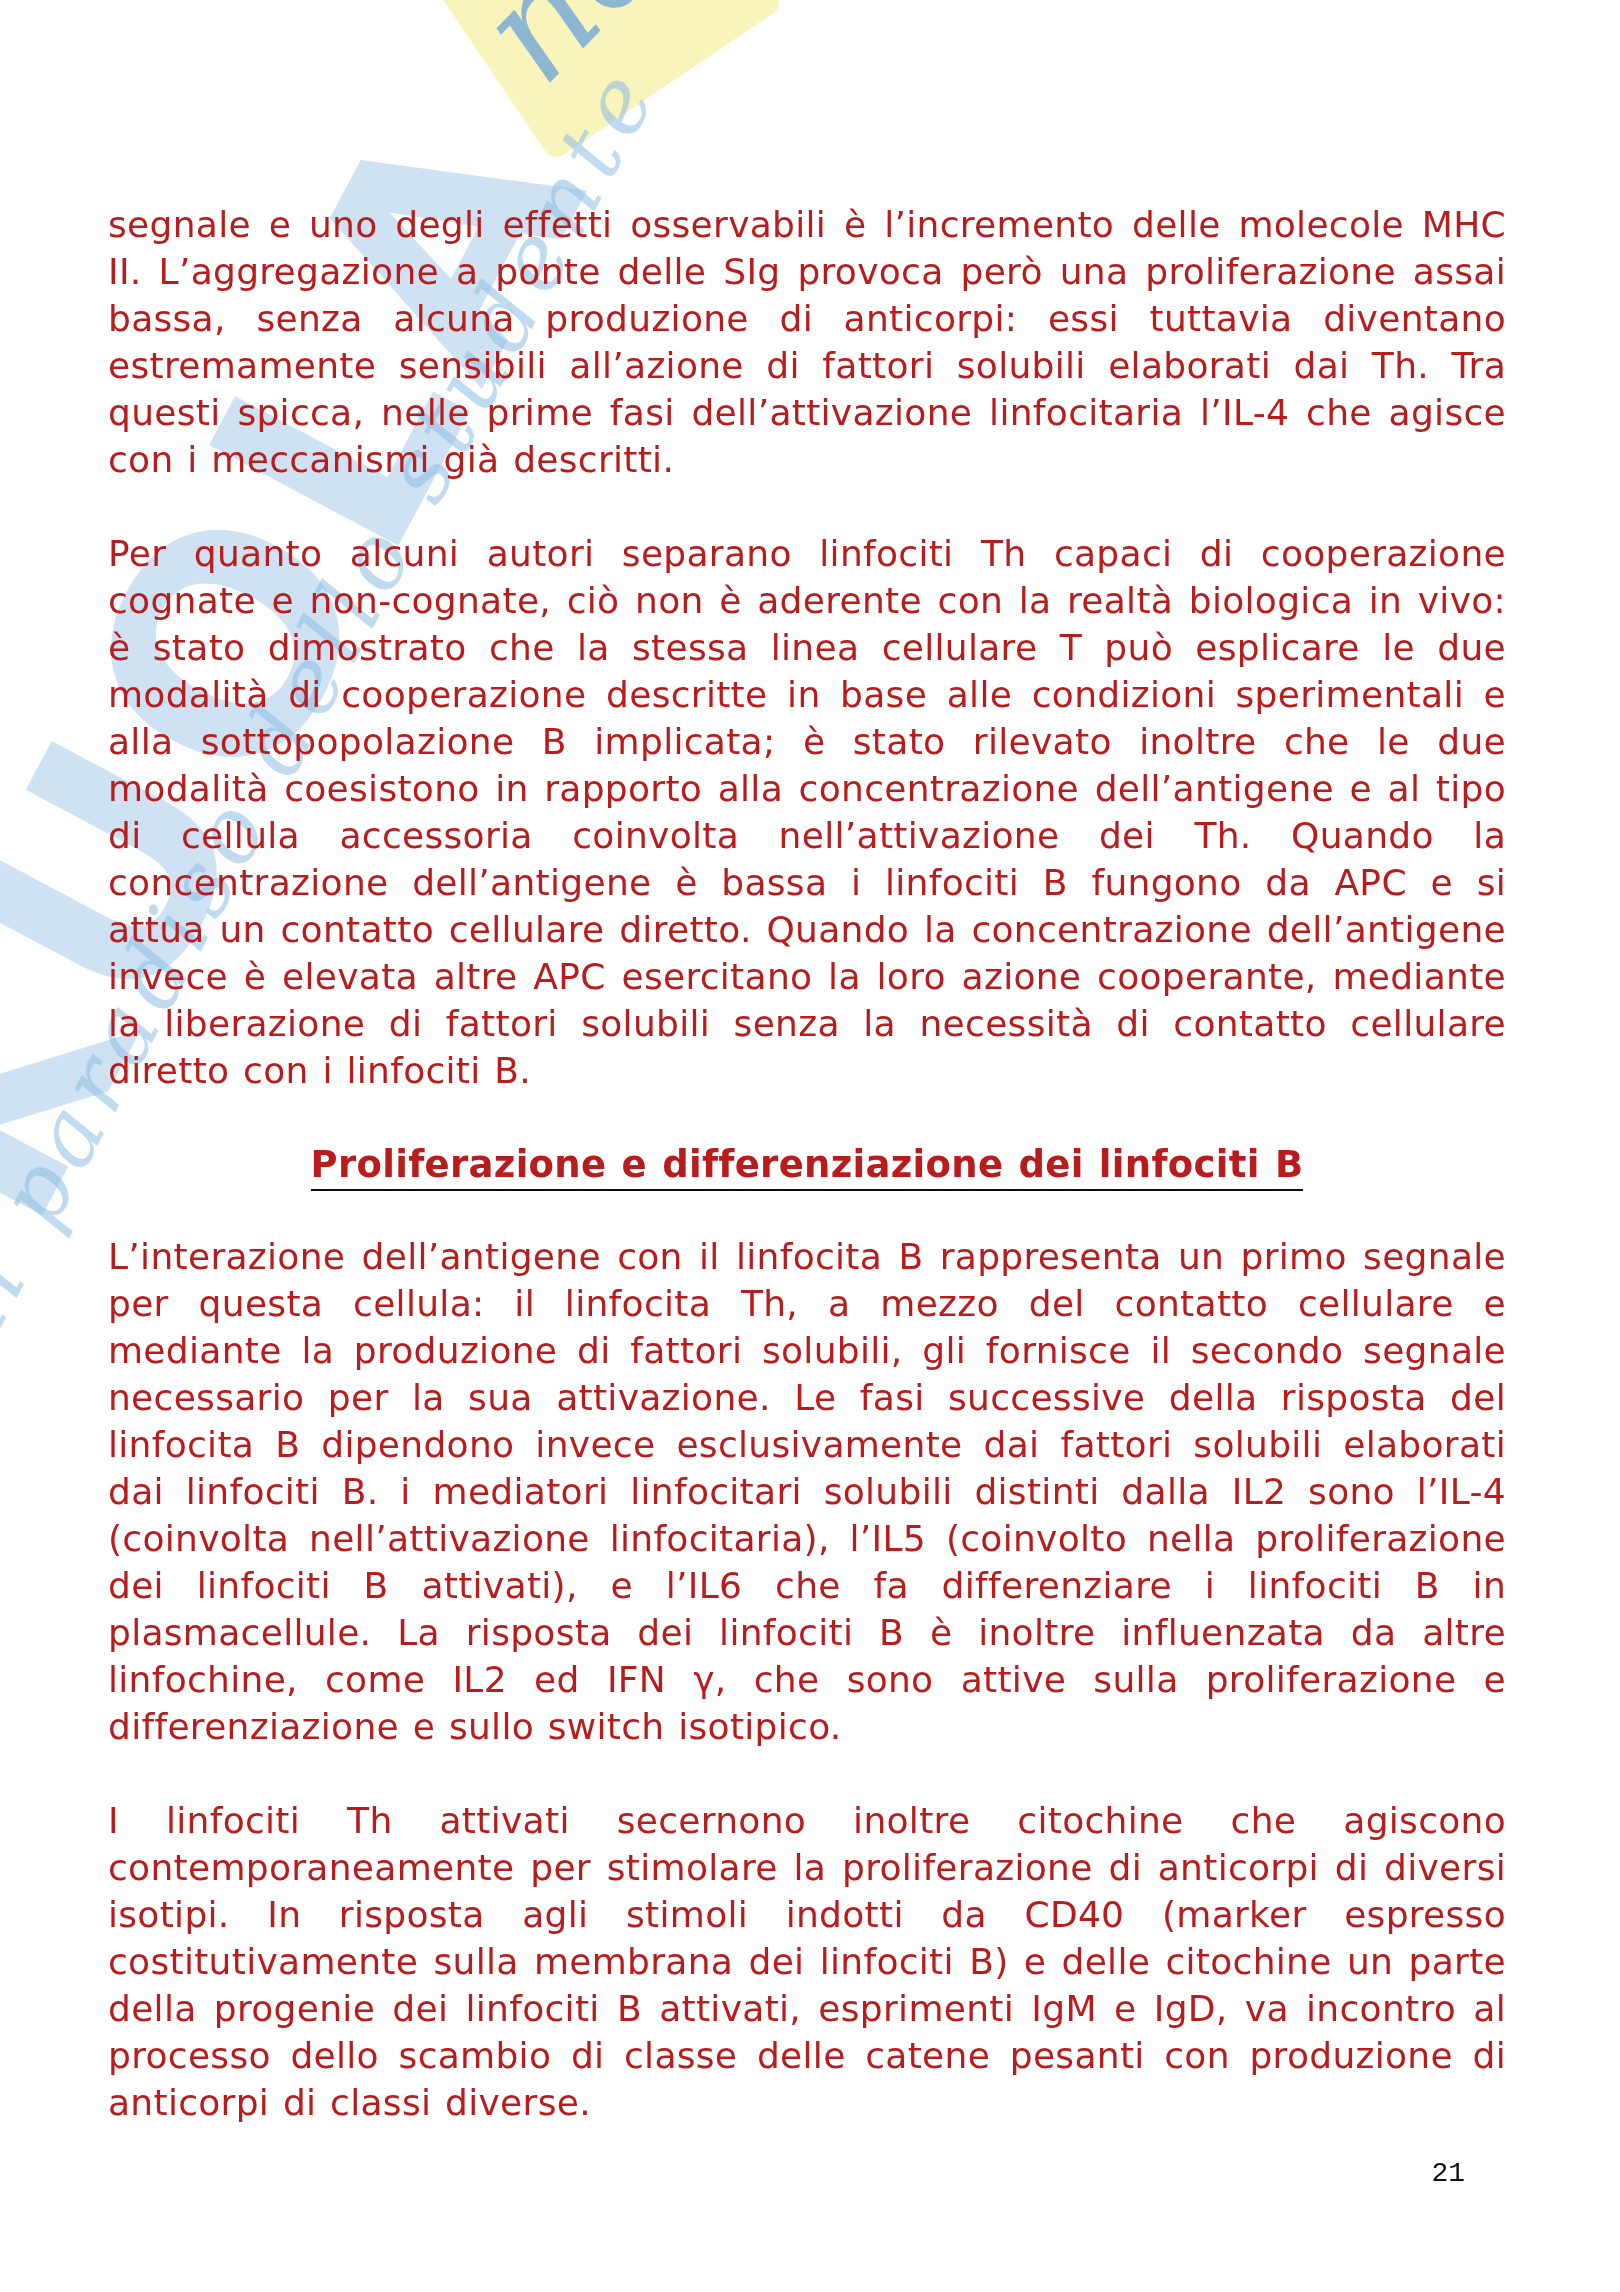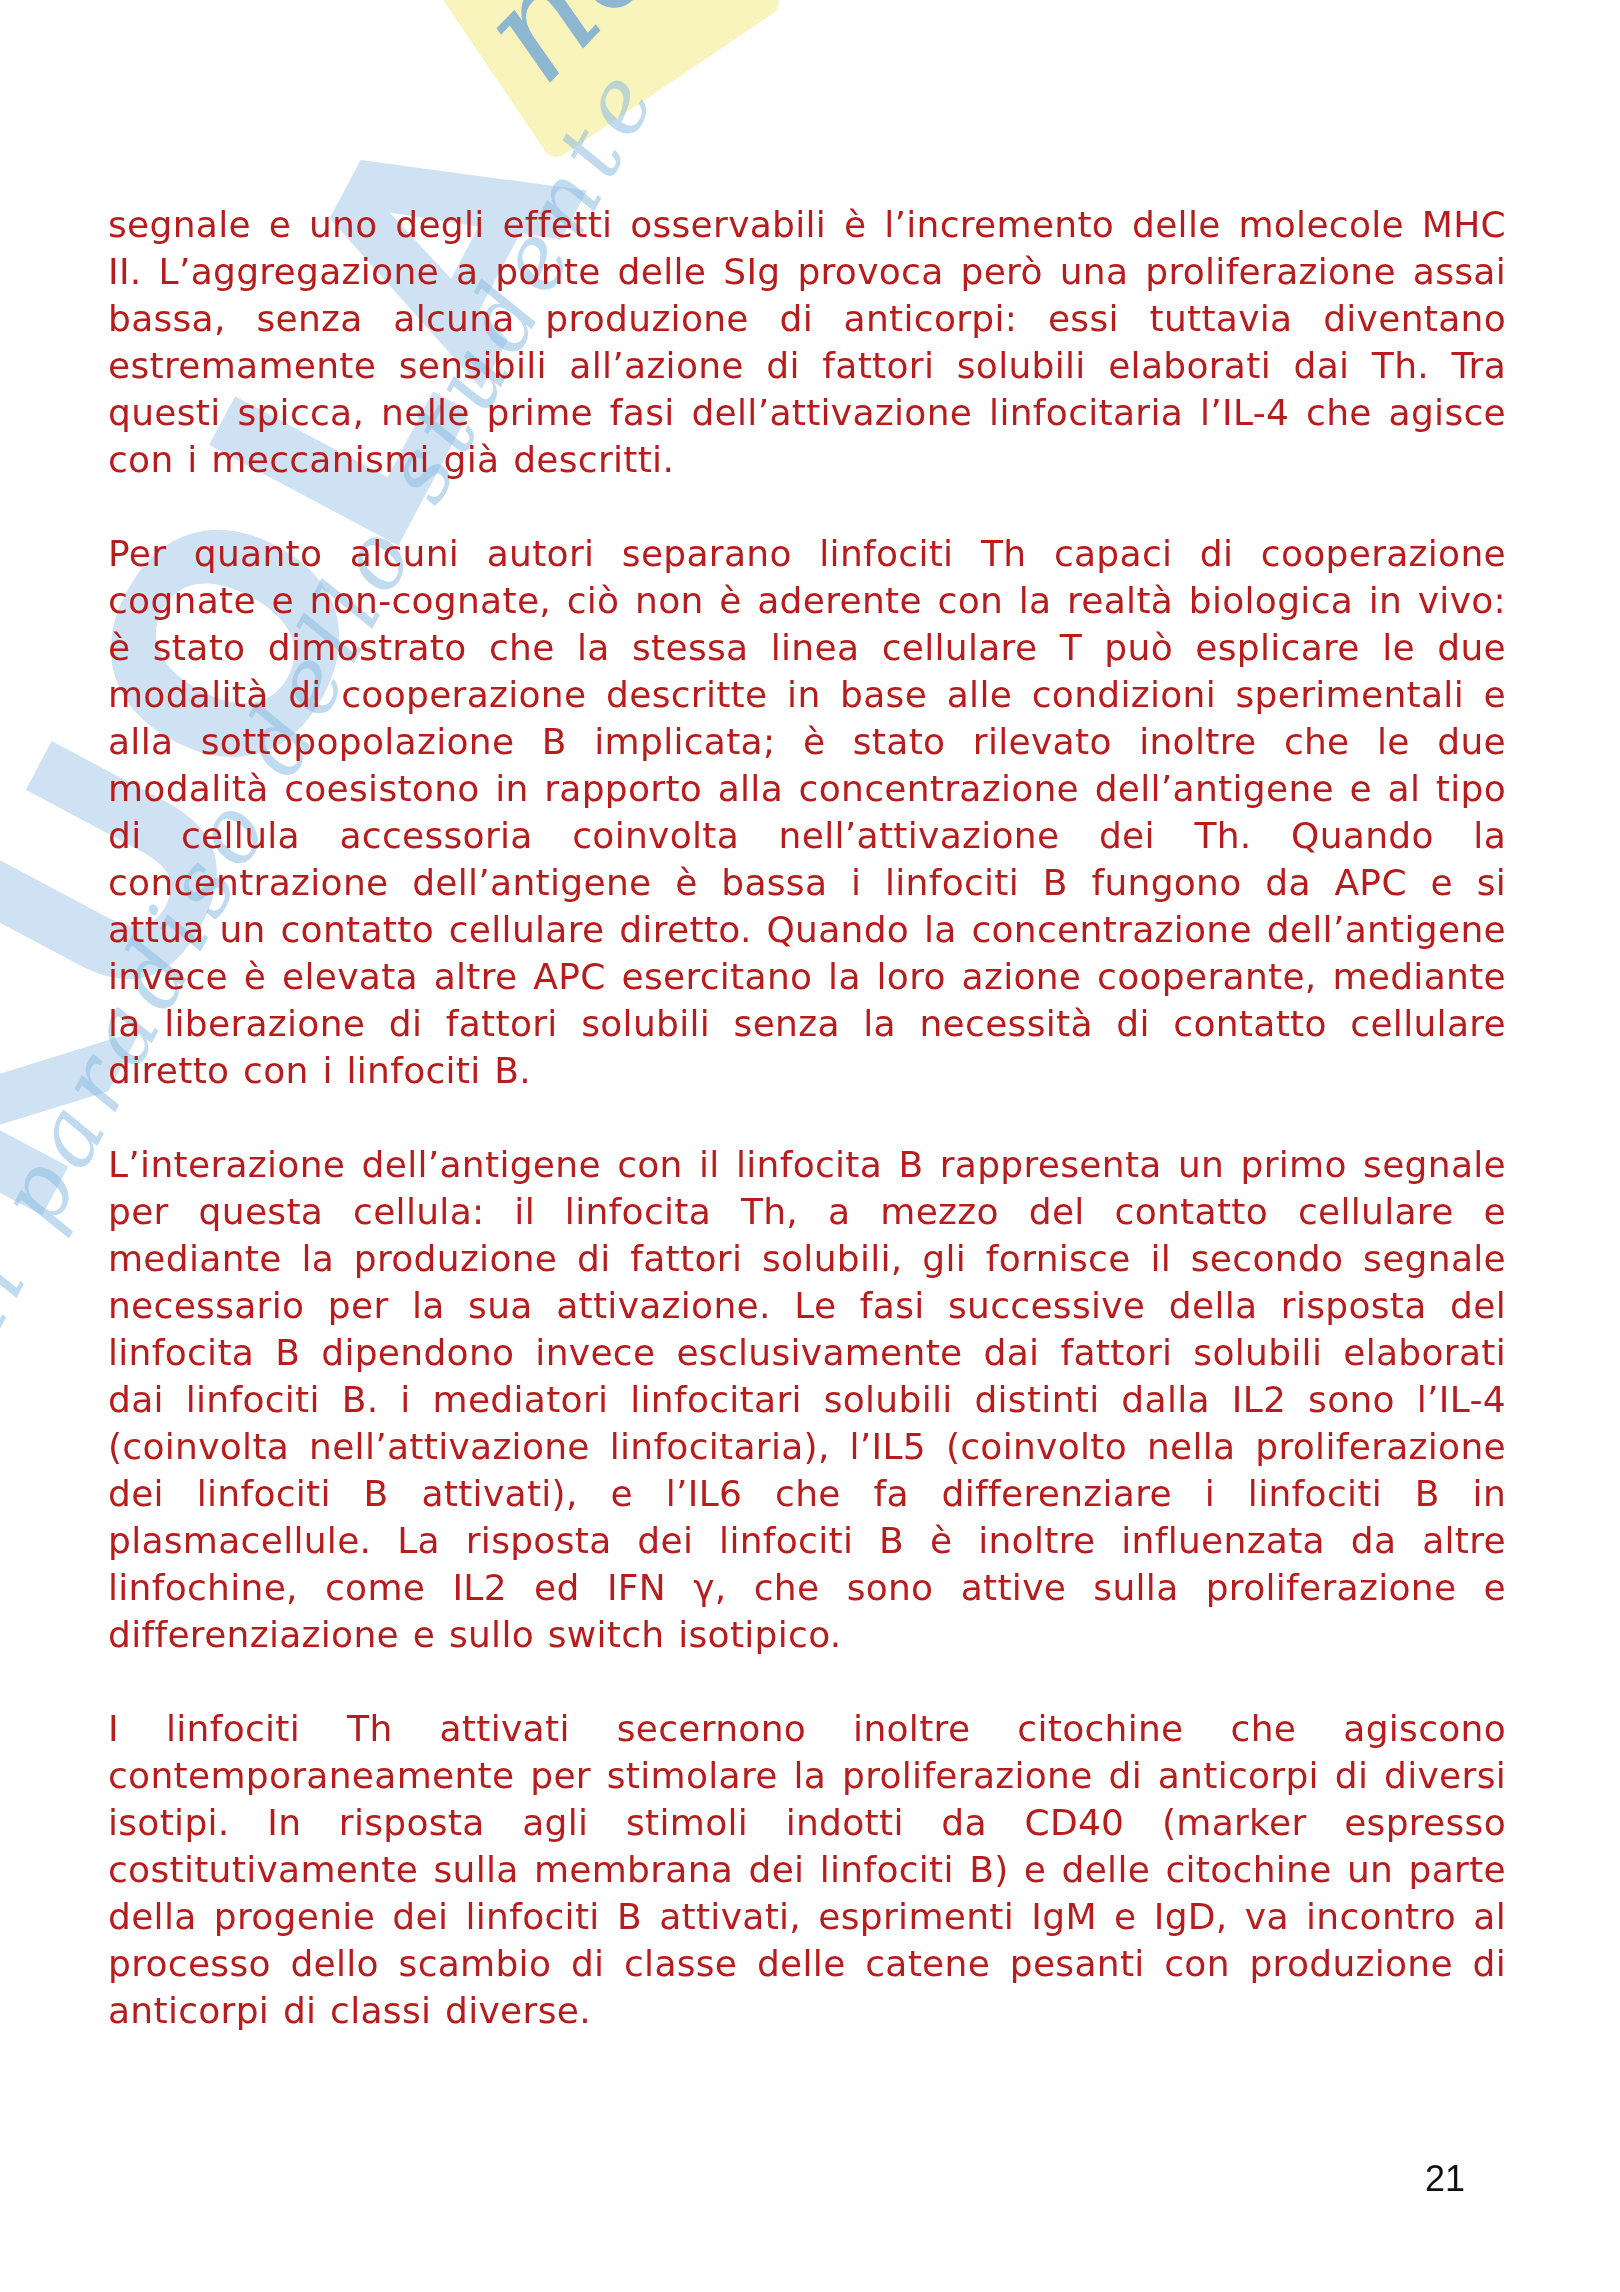--- a/index.html
+++ b/index.html
@@ -92,22 +92,22 @@
     font-weight: bold;
     font-size: 37px;
     border-bottom: 2.9px solid #0d0d0d;
     padding-bottom: 2.9px;
   }
   .page-number {
     position: absolute;
     z-index: 1;
     top: 2158px;
     right: 155px;
-    font-family: Liberation Sans, sans-serif;
-    font-size: 36px;
+    font-family: Liberation Mono, monospace;
+    font-size: 28px;
     color: #111111;
   }
 </style>
 </head>
 <body>
 
 <div class="page">
 
   <div class="wm-layer">
     <div class="wm-rot">
@@ -119,20 +119,23 @@
       </div>
       <div class="wm-tagline">il paradiso dello studente</div>
     </div>
   </div>
 
   <div class="content">
     <p>segnale e uno degli effetti osservabili è l’incremento delle molecole MHC II. L’aggregazione a ponte delle SIg provoca però una proliferazione assai bassa, senza alcuna produzione di anticorpi: essi tuttavia diventano estremamente sensibili all’azione di fattori solubili elaborati dai Th. Tra questi spicca, nelle prime fasi dell’attivazione linfocitaria l’IL-4 che agisce con i meccanismi già descritti.</p>
 
     <p>Per quanto alcuni autori separano linfociti Th capaci di cooperazione cognate e non-cognate, ciò non è aderente con la realtà biologica in vivo: è stato dimostrato che la stessa linea cellulare T può esplicare le due modalità di cooperazione descritte in base alle condizioni sperimentali e alla sottopopolazione B implicata; è stato rilevato inoltre che le due modalità coesistono in rapporto alla concentrazione dell’antigene e al tipo di cellula accessoria coinvolta nell’attivazione dei Th. Quando la concentrazione dell’antigene è bassa i linfociti B fungono da APC e si attua un contatto cellulare diretto. Quando la concentrazione dell’antigene invece è elevata altre APC esercitano la loro azione cooperante, mediante la liberazione di fattori solubili senza la necessità di contatto cellulare diretto con i linfociti B.</p>
 
+    <div class="heading-wrap">
+      <span class="heading-text">Proliferazione e differenziazione dei linfociti B</span>
+    </div>
 
     <p>L’interazione dell’antigene con il linfocita B rappresenta un primo segnale per questa cellula: il linfocita Th, a mezzo del contatto cellulare e mediante la produzione di fattori solubili, gli fornisce il secondo segnale necessario per la sua attivazione. Le fasi successive della risposta del linfocita B dipendono invece esclusivamente dai fattori solubili elaborati dai linfociti B. i mediatori linfocitari solubili distinti dalla IL2 sono l’IL-4 (coinvolta nell’attivazione linfocitaria), l’IL5 (coinvolto nella proliferazione dei linfociti B attivati), e l’IL6 che fa differenziare i linfociti B in plasmacellule. La risposta dei linfociti B è inoltre influenzata da altre linfochine, come IL2 ed IFN γ, che sono attive sulla proliferazione e differenziazione e sullo switch isotipico.</p>
 
     <p>I linfociti Th attivati secernono inoltre citochine che agiscono contemporaneamente per stimolare la proliferazione di anticorpi di diversi isotipi. In risposta agli stimoli indotti da CD40 (marker espresso costitutivamente sulla membrana dei linfociti B) e delle citochine un parte della progenie dei linfociti B attivati, esprimenti IgM e IgD, va incontro al processo dello scambio di classe delle catene pesanti con produzione di anticorpi di classi diverse.</p>
   </div>
 
   <div class="page-number">21</div>
 
 </div>
 

